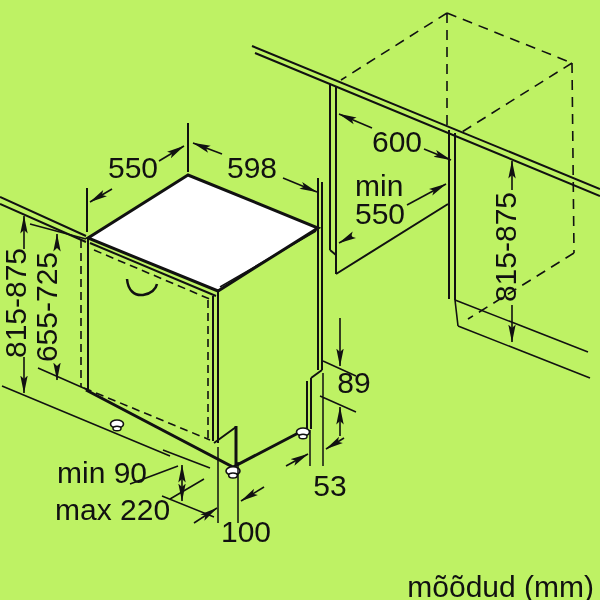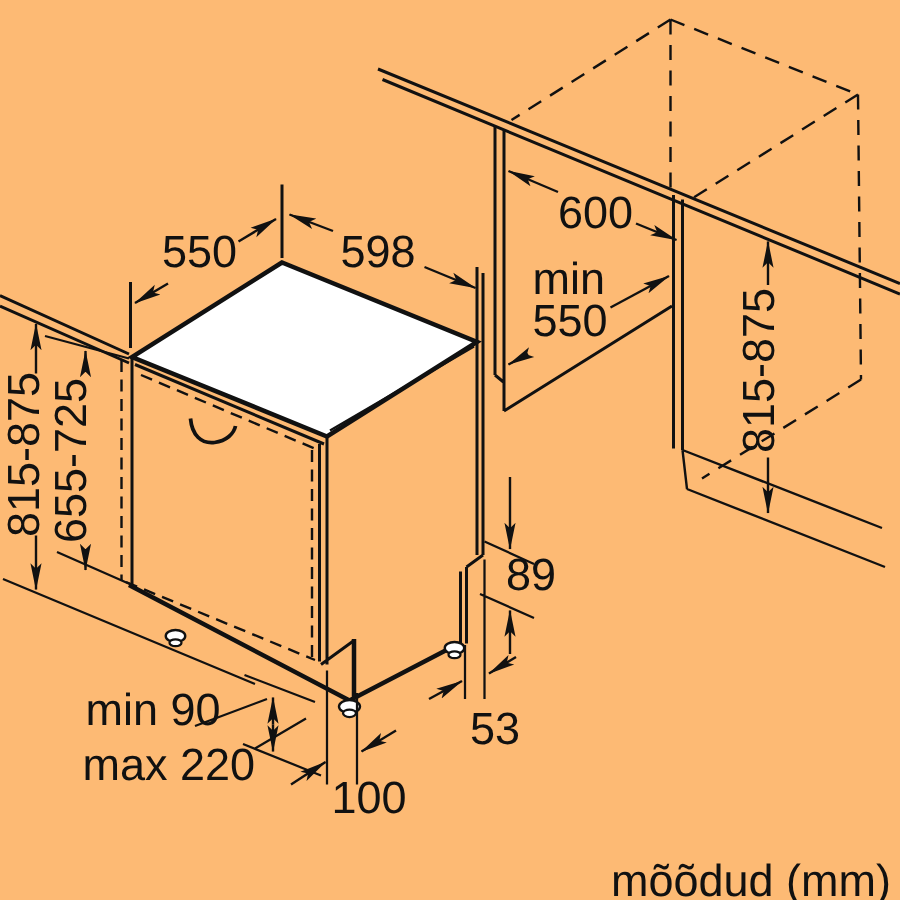--- a/index.html
+++ b/index.html
@@ -1,16 +1,16 @@
 <!DOCTYPE html>
 <html><head>
 <meta charset="utf-8">
 <style>
   html,body{margin:0;padding:0;background:#fff;}
-  .stage{width:600px;height:600px;background:#fdba74;position:relative;overflow:hidden;}
+  .stage{width:600px;height:600px;background:#bef264;position:relative;overflow:hidden;}
   svg{display:block;}
   text{font-family:"Liberation Sans",sans-serif;fill:#111;}
   .dim-label{font-size:30px;}
   .footer-label{font-size:30px;}
   .ln{stroke:#111;fill:none;}
   .w1{stroke-width:1.5;}
   .w16{stroke-width:1.6;}
   .w2{stroke-width:2;}
   .w25{stroke-width:2.5;}
   .w3{stroke-width:3;}

